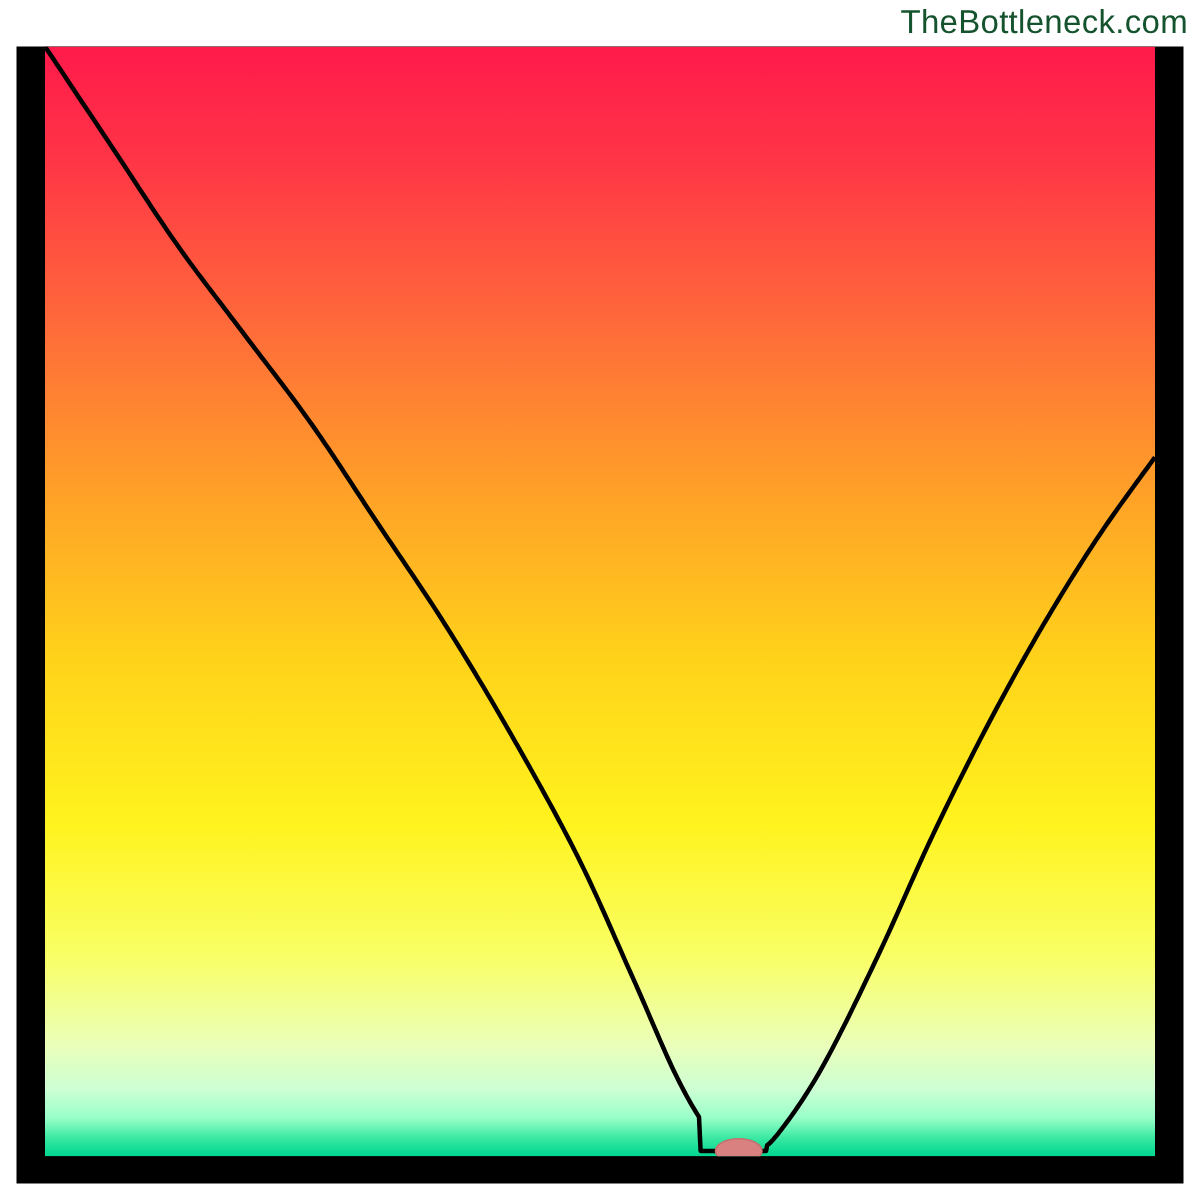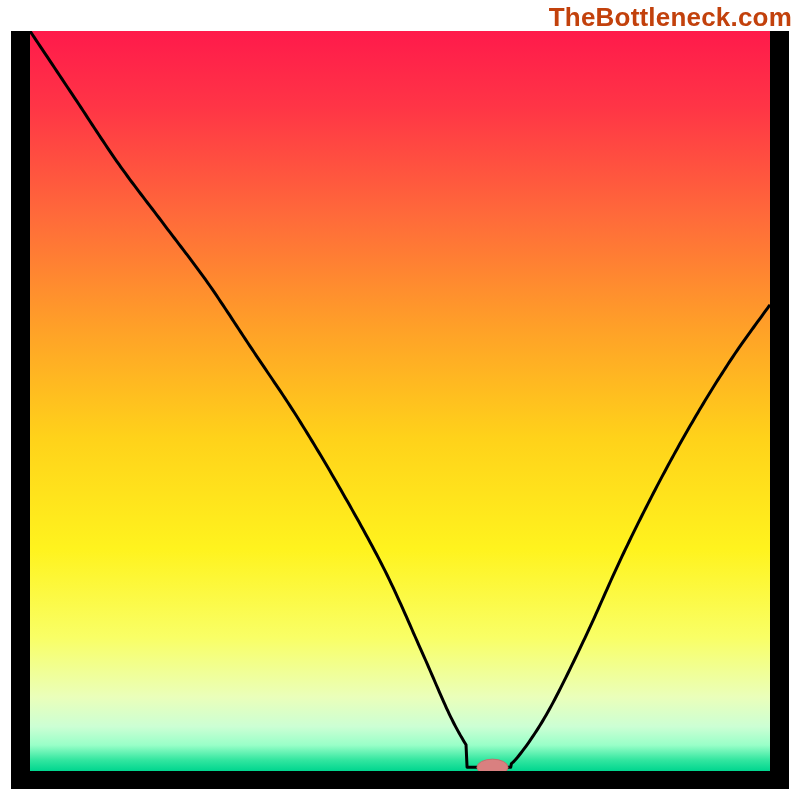--- a/index.html
+++ b/index.html
@@ -11,23 +11,23 @@
   .container {
     width: 800px;
     height: 800px;
     position: relative;
     background: #ffffff;
   }
   .watermark {
     position: absolute;
     top: 2px;
     right: 8px;
-    color: #c2410c;
-    font-size: 26px;
-    font-weight: 700;
+    color: #14532d;
+    font-size: 22px;
+    font-weight: 400;
     letter-spacing: 0.2px;
   }
   .plot-frame {
     position: absolute;
     left: 11px;
     top: 31px;
     width: 778px;
     height: 758px;
     background: #000000;
   }

